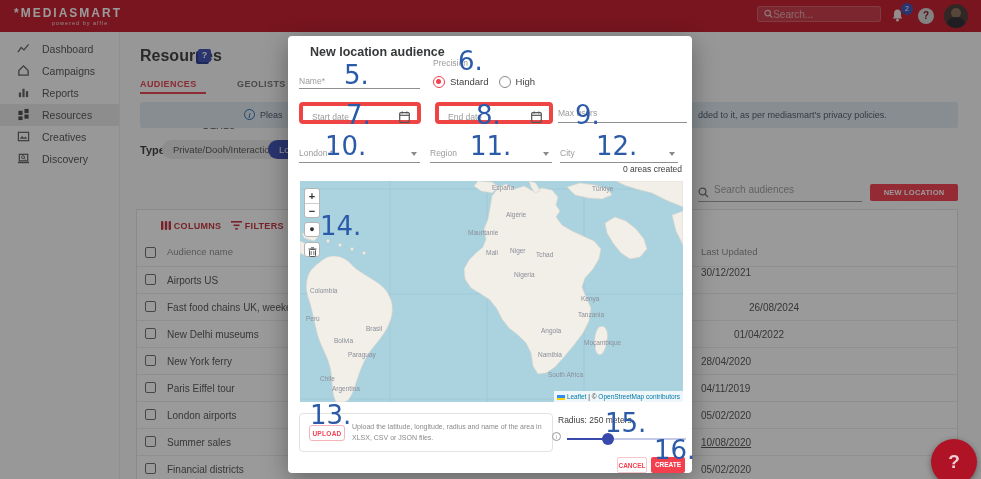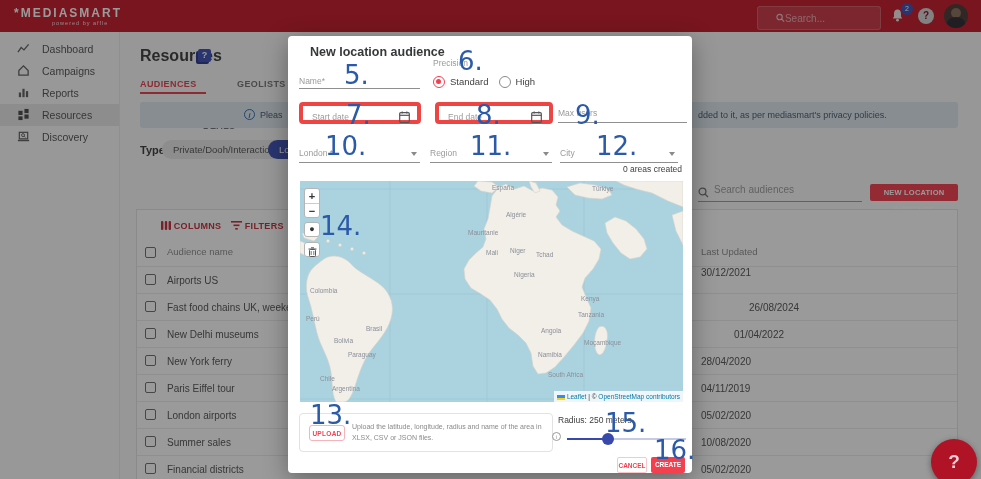--- a/index.html
+++ b/index.html
@@ -4,21 +4,21 @@
 <style>
   * { margin:0; padding:0; box-sizing:border-box; }
   html,body { width:981px; height:479px; overflow:hidden; }
   body { font-family:"Liberation Sans",sans-serif; background:#fafafa; }
   #app { position:relative; width:981px; height:479px; background:#fafafa; }
 
   
   .header { position:absolute; top:0; left:0; width:981px; height:32px; background:#c41a2a; z-index:1; }
   .logo { position:absolute; left:14px; top:6px; color:#fff; font-size:12px; font-weight:bold; letter-spacing:2px; }
   .logo-tag { position:absolute; left:52px; top:20px; color:rgba(255,255,255,.85); font-size:5.5px; letter-spacing:1px; }
-  .hsearch { position:absolute; left:757px; top:6px; width:124px; height:24px; background:rgba(255,255,255,.14); border:1px solid rgba(255,255,255,.18); border-radius:3px; display:flex; align-items:center; padding:0 18px; }
+  .hsearch { position:absolute; left:757px; top:6px; width:124px; height:16px; background:rgba(255,255,255,.14); border:1px solid rgba(255,255,255,.18); border-radius:3px; display:flex; align-items:center; padding:0 6px; }
   .hsearch input { background:transparent; border:none; outline:none; color:#fff; font-size:10px; width:100%; font-family:"Liberation Sans",sans-serif; }
   .hsearch input::placeholder { color:rgba(255,255,255,.55); }
   .bell { position:absolute; left:890px; top:8px; width:16px; height:16px; }
   .badge { position:absolute; left:901px; top:3px; width:12px; height:12px; border-radius:50%; background:#3f51b5; color:#fff; font-size:7px; line-height:12px; text-align:center; }
   .hhelp { position:absolute; left:918px; top:8px; width:16px; height:16px; border-radius:50%; background:#d6d6d6; color:#8a1020; font-size:10px; font-weight:bold; text-align:center; line-height:16px; }
   .avatar { position:absolute; left:944px; top:4px; width:24px; height:24px; border-radius:50%; background:#4a3c36; overflow:hidden; }
   .avatar:before { content:""; position:absolute; left:7px; top:4px; width:10px; height:10px; border-radius:50%; background:#8a6f5e; }
   .avatar:after { content:""; position:absolute; left:3px; top:13px; width:18px; height:12px; border-radius:50% 50% 0 0; background:#2e2a33; }
 
   
@@ -157,20 +157,27 @@
       <svg width="13" height="13" viewBox="0 0 14 14">
           <rect x="1.5" y="3" width="4.5" height="4.5" fill="#4a4a4a"></rect>
           <rect x="8" y="1" width="4.5" height="4.5" fill="#4a4a4a"></rect>
           <rect x="1.5" y="9" width="4.5" height="4" fill="#4a4a4a"></rect>
           <rect x="8" y="7" width="4.5" height="4.5" fill="#4a4a4a"></rect>
         </svg>
       <span>Resources</span>
     </div>
     <div class="side-item">
       <svg width="13" height="13" viewBox="0 0 14 14">
+          <rect x="1.5" y="2.5" width="11" height="9" fill="none" stroke="#616161" stroke-width="1.3"></rect>
+          <path d="M3 9.5 L5.5 6.5 L7.5 8.5 L9 7 L11 9.5 Z" fill="#616161"></path>
+        </svg>
+      <span>Creatives</span>
+    </div>
+    <div class="side-item">
+      <svg width="13" height="13" viewBox="0 0 14 14">
           <rect x="2.5" y="2.5" width="9" height="7" fill="none" stroke="#616161" stroke-width="1.3"></rect>
           <circle cx="6.5" cy="5.5" r="1.6" fill="none" stroke="#616161" stroke-width="1"></circle>
           <line x1="7.6" y1="6.6" x2="9" y2="8" stroke="#616161" stroke-width="1"></line>
           <rect x="1" y="10.5" width="12" height="1.6" fill="#616161"></rect>
         </svg>
       <span>Discovery</span>
     </div>
   </div>
 
   <div class="page">
@@ -249,21 +256,21 @@
         <span class="cell-date" style="top:8px;">04/11/2019</span>
       </div>
       <div class="trow" style="top:191px;">
         <span class="cb" style="top:7px;"></span>
         <span class="cell-name" style="top:8px;">London airports</span>
         <span class="cell-date" style="top:8px;">05/02/2020</span>
       </div>
       <div class="trow" style="top:218px;">
         <span class="cb" style="top:7px;"></span>
         <span class="cell-name" style="top:8px;">Summer sales</span>
-        <span class="cell-date" style="top:8px;">10/08/2020</span>
+        <span class="cell-date" style="top:8px;text-decoration:underline;">10/08/2020</span>
       </div>
       <div class="trow" style="top:245px;">
         <span class="cb" style="top:7px;"></span>
         <span class="cell-name" style="top:8px;">Financial districts</span>
         <span class="cell-date" style="top:8px;">05/02/2020</span>
       </div>
     </div>
   </div>
 
   <div class="overlay"></div>

